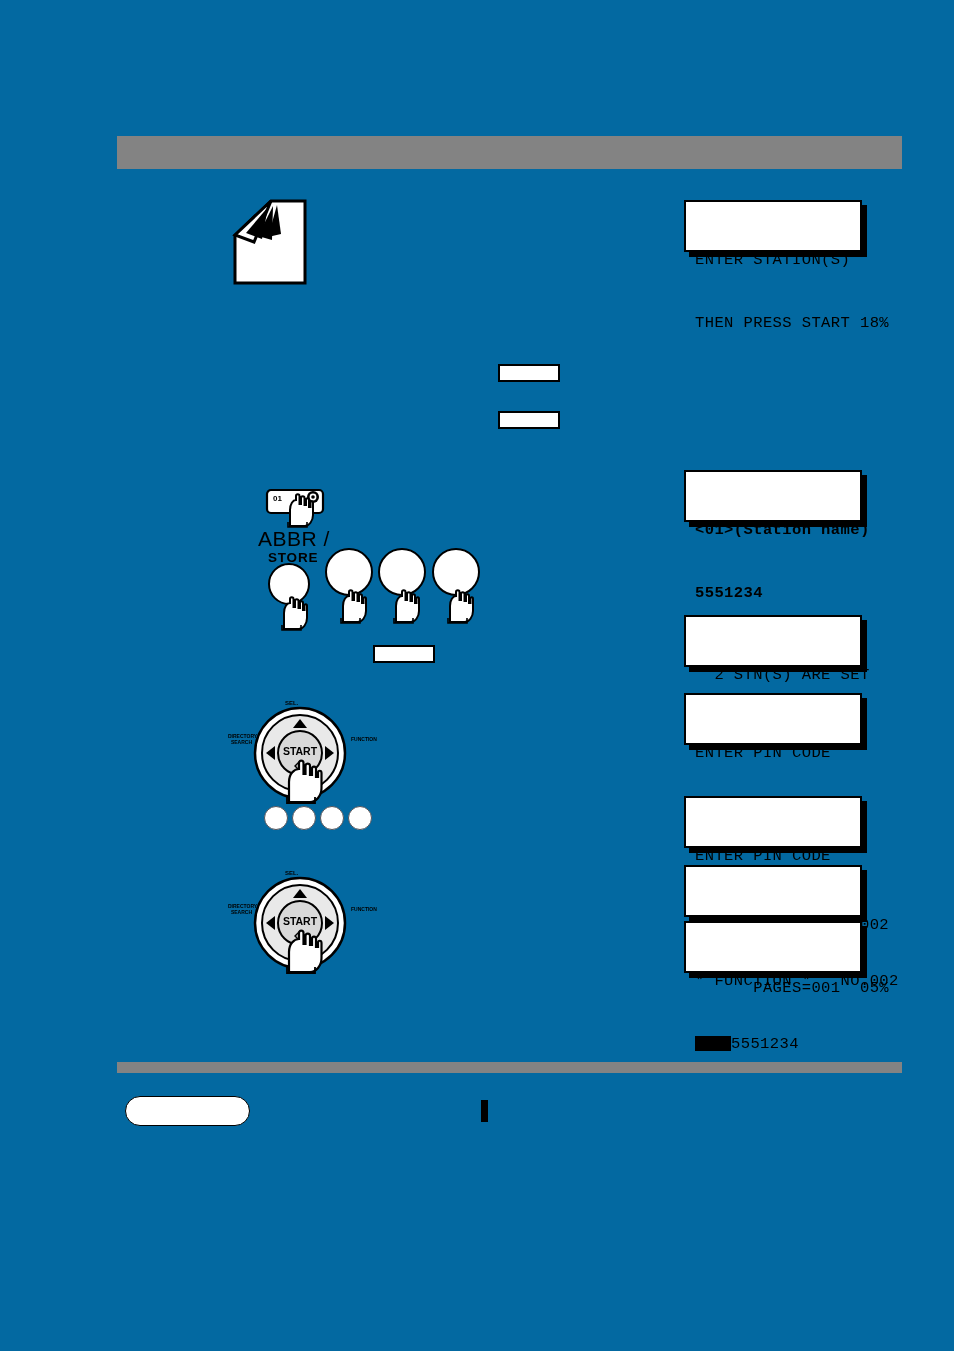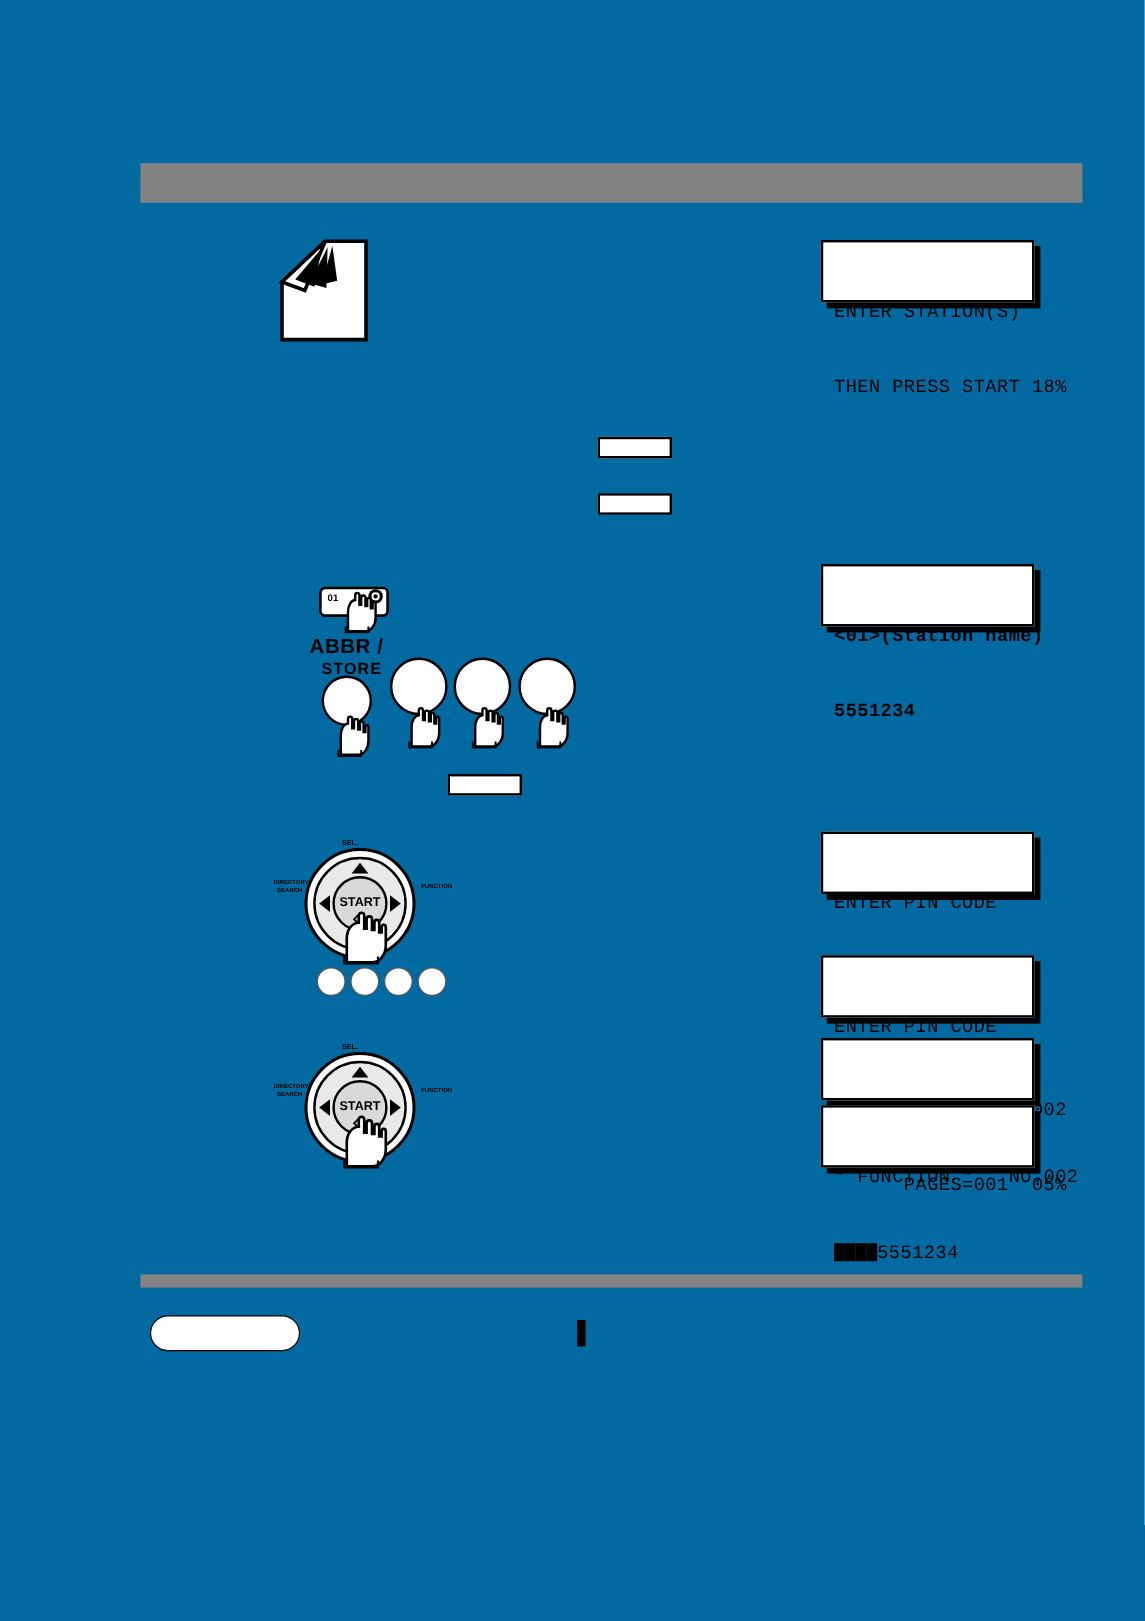--- a/index.html
+++ b/index.html
@@ -93,22 +93,22 @@
   .abbr-label {
     position: absolute;
     left: 258px;
     top: 528px;
     width: 120px;
     text-align: left;
     color: #000;
   }
   .abbr-label .l1 {
     display: block;
-    font-size: 17px;
-    font-weight: bold;
+    font-size: 21px;
+    font-weight: normal;
     letter-spacing: 0.5px;
     line-height: 22px;
   }
   .abbr-label .l2 {
     display: block;
     font-size: 13.5px;
     font-weight: bold;
     letter-spacing: 0.8px;
     line-height: 15px;
     padding-left: 10px;
@@ -265,20 +265,24 @@
   </div>
 
   <div class="lcd" style="left:684px; top:470px; width:178px; height:52px;font-weight:bold;">
     <span class="line">&lt;01&gt;(Station name)</span>
     <span class="line">5551234</span>
   </div>
 
 
   <div class="key-box" style="left:373px; top:645px; width:62px; height:18px;"></div>
 
+  <div class="lcd" style="left:684px; top:615px; width:178px; height:52px;">
+    <span class="line">  2 STN(S) ARE SET</span>
+    <span class="line">ADD MORE OR START</span>
+  </div>
 
   <div class="dial" style="left:252px; top:705px;">
     <svg width="96" height="96" viewBox="0 0 96 96">
       <circle cx="48" cy="48" r="45" fill="#ffffff" stroke="#000000" stroke-width="2.5"></circle>
       <circle cx="48" cy="48" r="38" fill="#e9e9e9" stroke="#000000" stroke-width="2"></circle>
       <circle cx="48" cy="48" r="22" fill="#d9d9d9" stroke="#000000" stroke-width="2"></circle>
 
       <polygon points="48,14 55,23 41,23" fill="#000000"></polygon>
       <polygon points="14,48 23,41 23,55" fill="#000000"></polygon>
       <polygon points="82,48 73,41 73,55" fill="#000000"></polygon>

